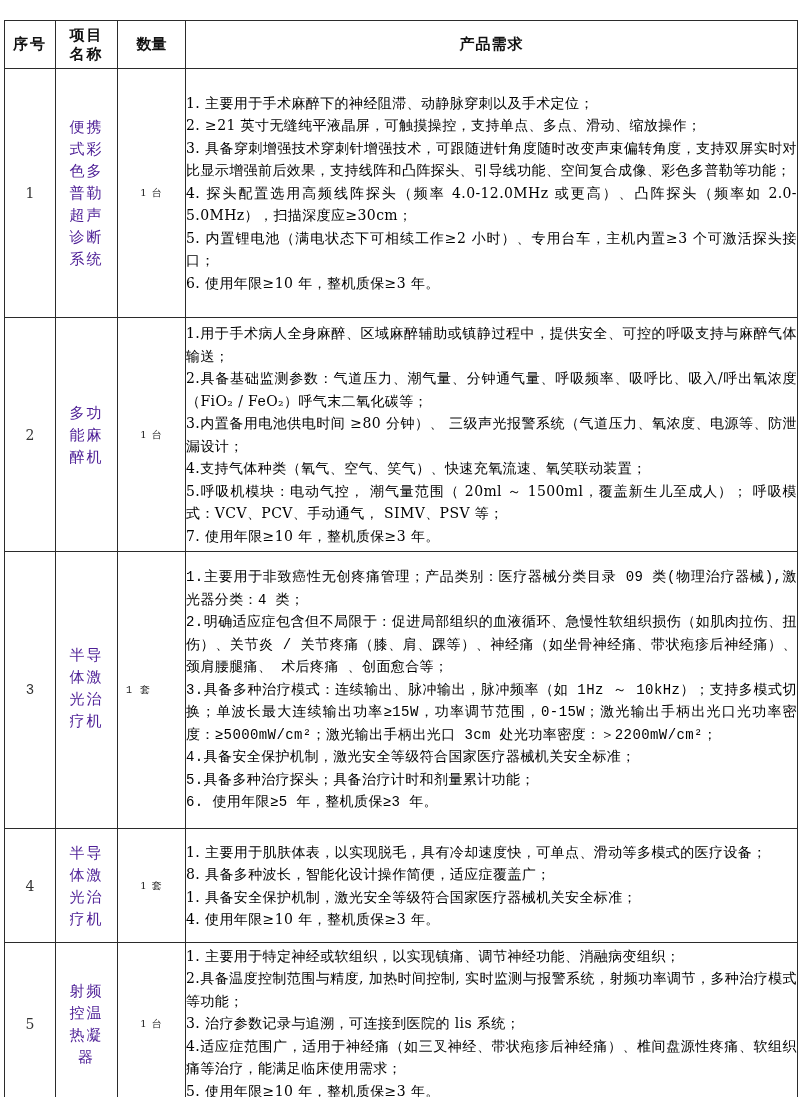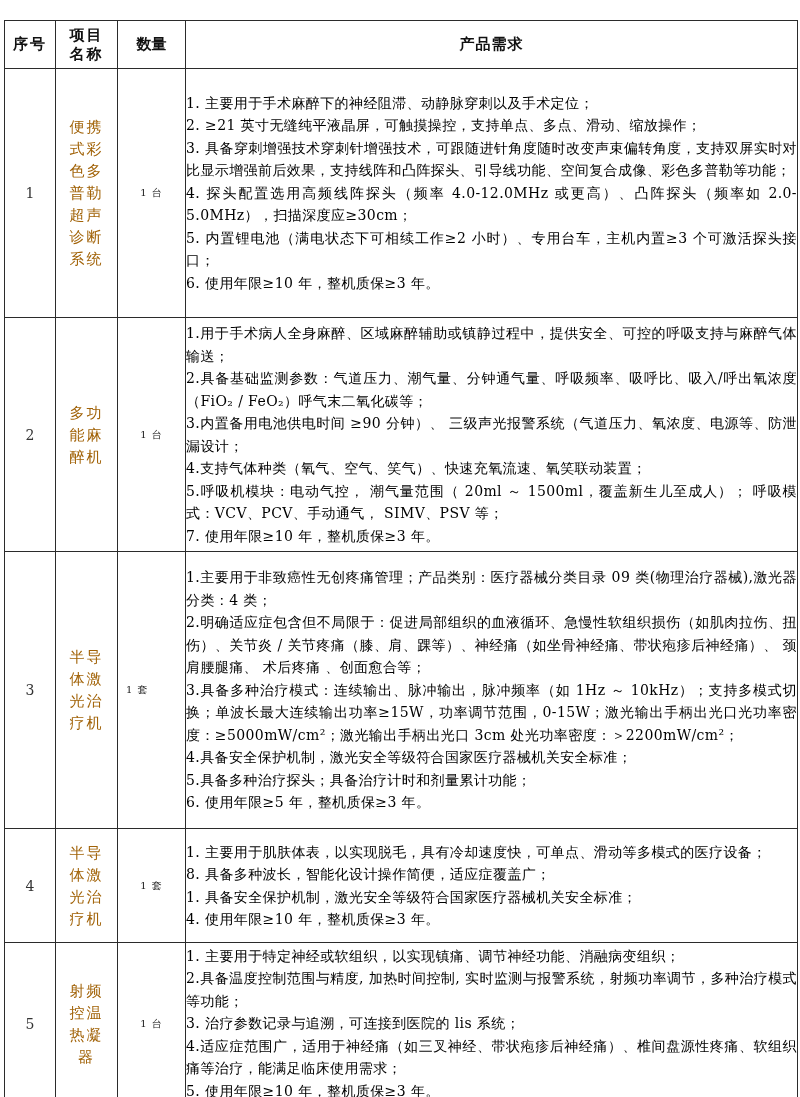--- a/index.html
+++ b/index.html
@@ -52,21 +52,21 @@
 
   td.no {
     text-align: center;
     font-size: 14px;
     color: #333;
   }
   td.name {
     text-align: center;
     font-size: 15px;
     line-height: 22px;
-    color: #a16207;
+    color: #4c1d95;
   }
   td.name .nm {
     display: inline-block;
     width: 34px;
     word-break: break-all;
     letter-spacing: 2px;
     text-align: center;
   }
   td.qty {
     font-size: 10px;
@@ -83,21 +83,21 @@
     text-align: justify;
     color: #000000;
     letter-spacing: 0.4px;
   }
   td.desc .line {
     display: block;
   }
 
   tr.r1 td { height: 248px; }
   tr.r2 td { height: 233px; }
-  tr.r3 td { height: 276px; }
+  tr.r3 td { height: 276px; font-family: Liberation Mono, monospace; }
   tr.r4 td { height: 113px; }
   tr.r5 td { height: 161px; }
 </style>
 </head>
 <body>
 
 <table class="spec">
   <colgroup>
     <col class="c-no">
       <col class="c-name">
@@ -126,21 +126,21 @@
         <span class="line">6.  使用年限≥10 年，整机质保≥3 年。</span>
       </td>
     </tr>
     <tr class="r2">
       <td class="no">2</td>
       <td class="name"><span class="nm">多功能麻醉机</span></td>
       <td class="qty center">1 台</td>
       <td class="desc">
         <span class="line">1.用于手术病人全身麻醉、区域麻醉辅助或镇静过程中，提供安全、可控的呼吸支持与麻醉气体输送；</span>
         <span class="line">2.具备基础监测参数：气道压力、潮气量、分钟通气量、呼吸频率、吸呼比、吸入/呼出氧浓度（FiO₂ / FeO₂）呼气末二氧化碳等；</span>
-        <span class="line">3.内置备用电池供电时间 ≥90 分钟）、 三级声光报警系统（气道压力、氧浓度、电源等、防泄漏设计；</span>
+        <span class="line">3.内置备用电池供电时间 ≥80 分钟）、 三级声光报警系统（气道压力、氧浓度、电源等、防泄漏设计；</span>
         <span class="line">4.支持气体种类（氧气、空气、笑气）、快速充氧流速、氧笑联动装置；</span>
         <span class="line">5.呼吸机模块：电动气控， 潮气量范围（ 20ml ～ 1500ml，覆盖新生儿至成人）； 呼吸模式：VCV、PCV、手动通气， SIMV、PSV 等；</span>
         <span class="line">7.  使用年限≥10 年，整机质保≥3 年。</span>
       </td>
     </tr>
     <tr class="r3">
       <td class="no">3</td>
       <td class="name"><span class="nm">半导体激光治疗机</span></td>
       <td class="qty left">1 套</td>
       <td class="desc">

